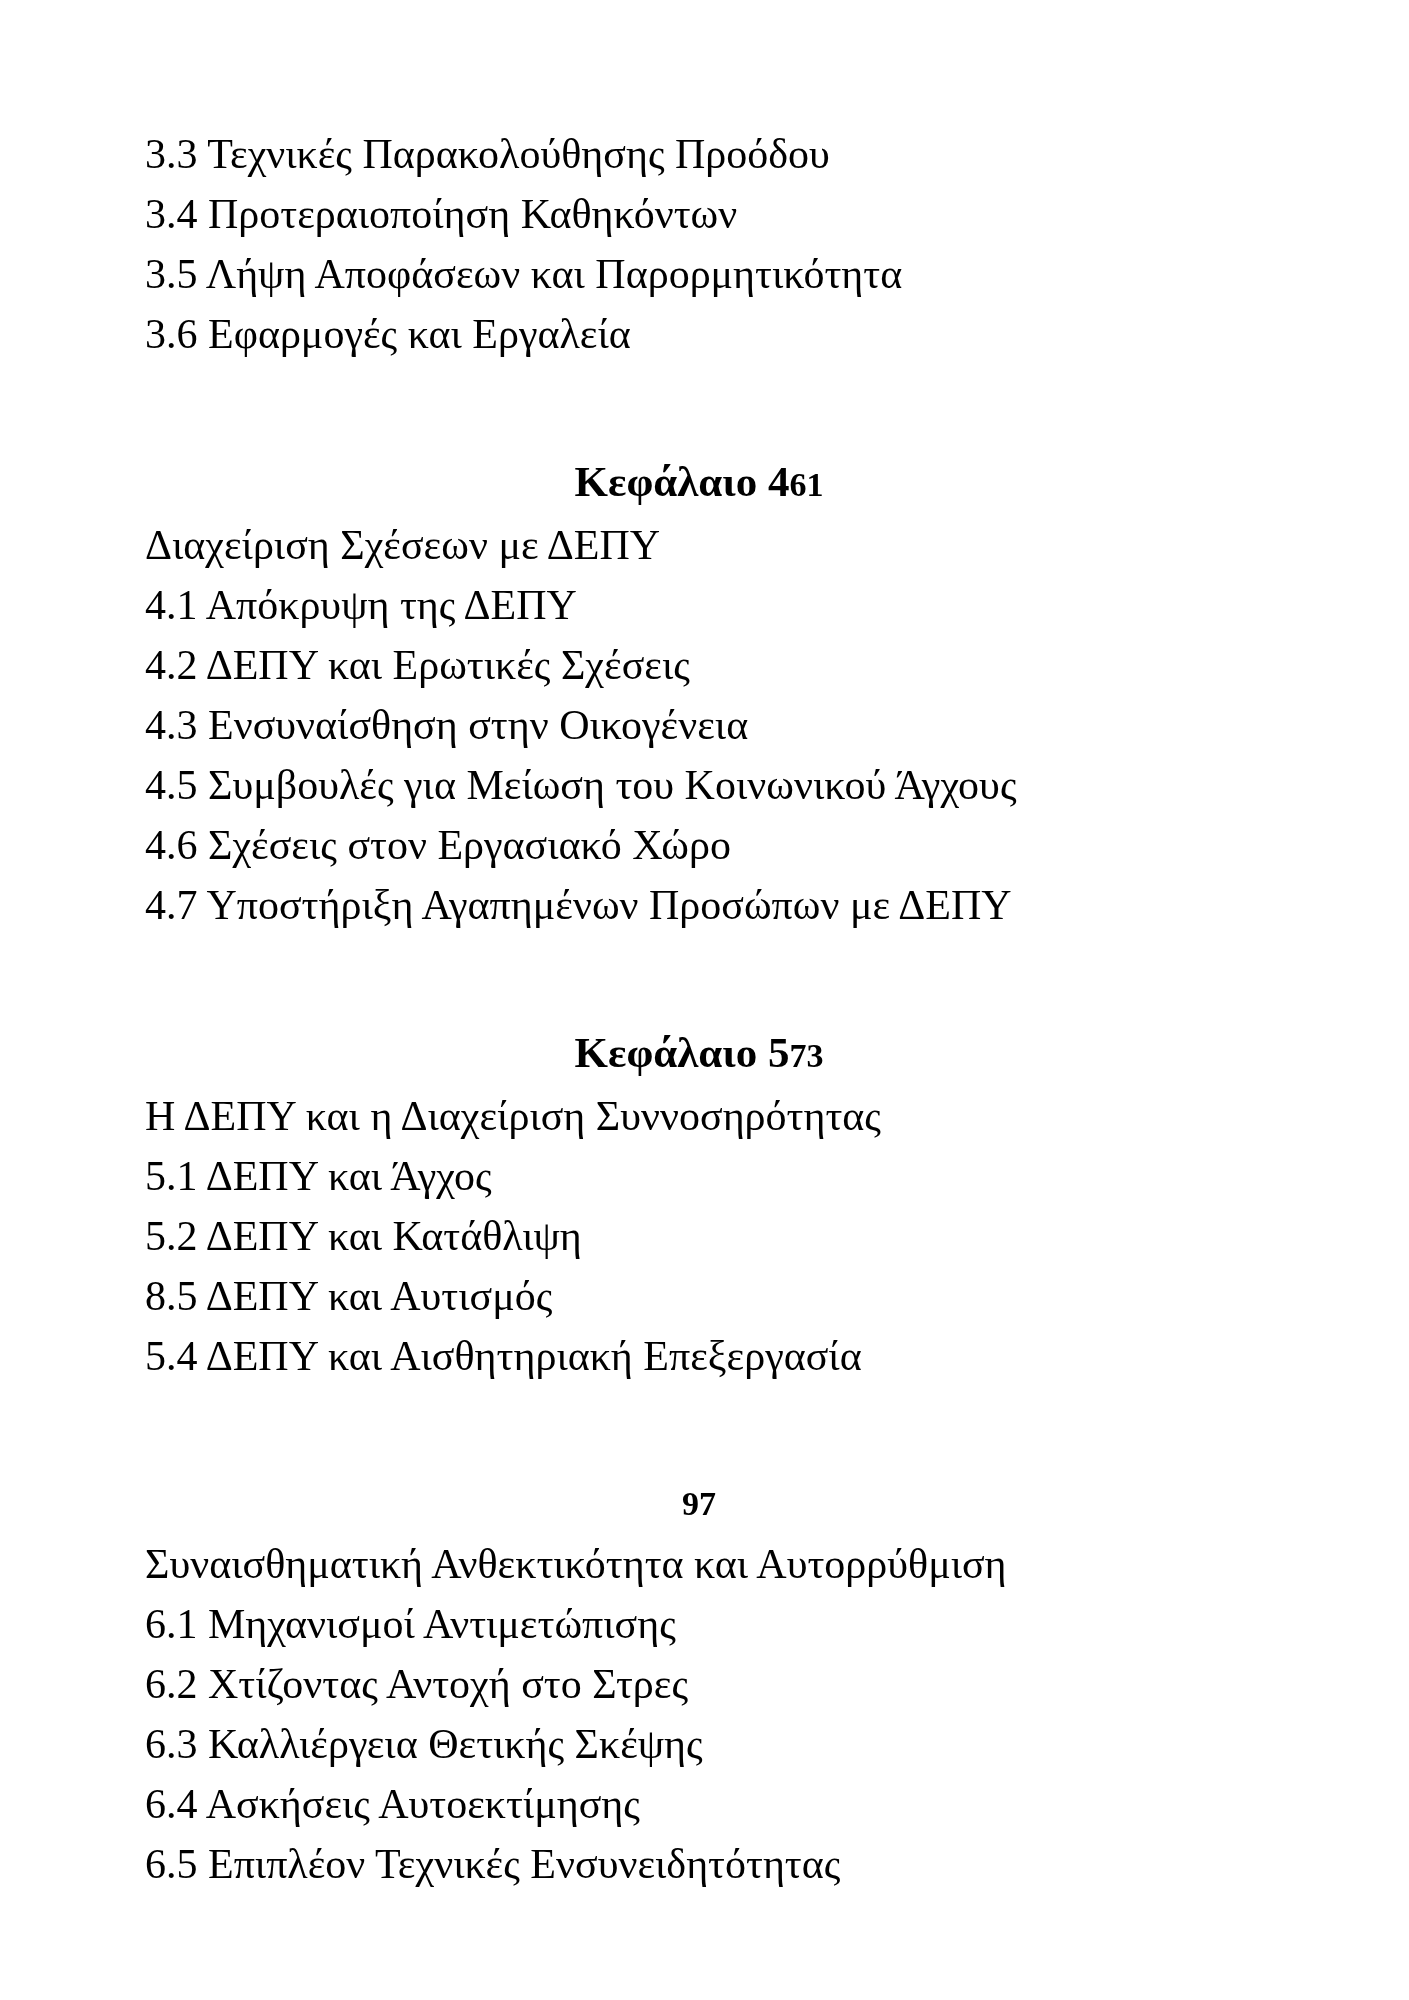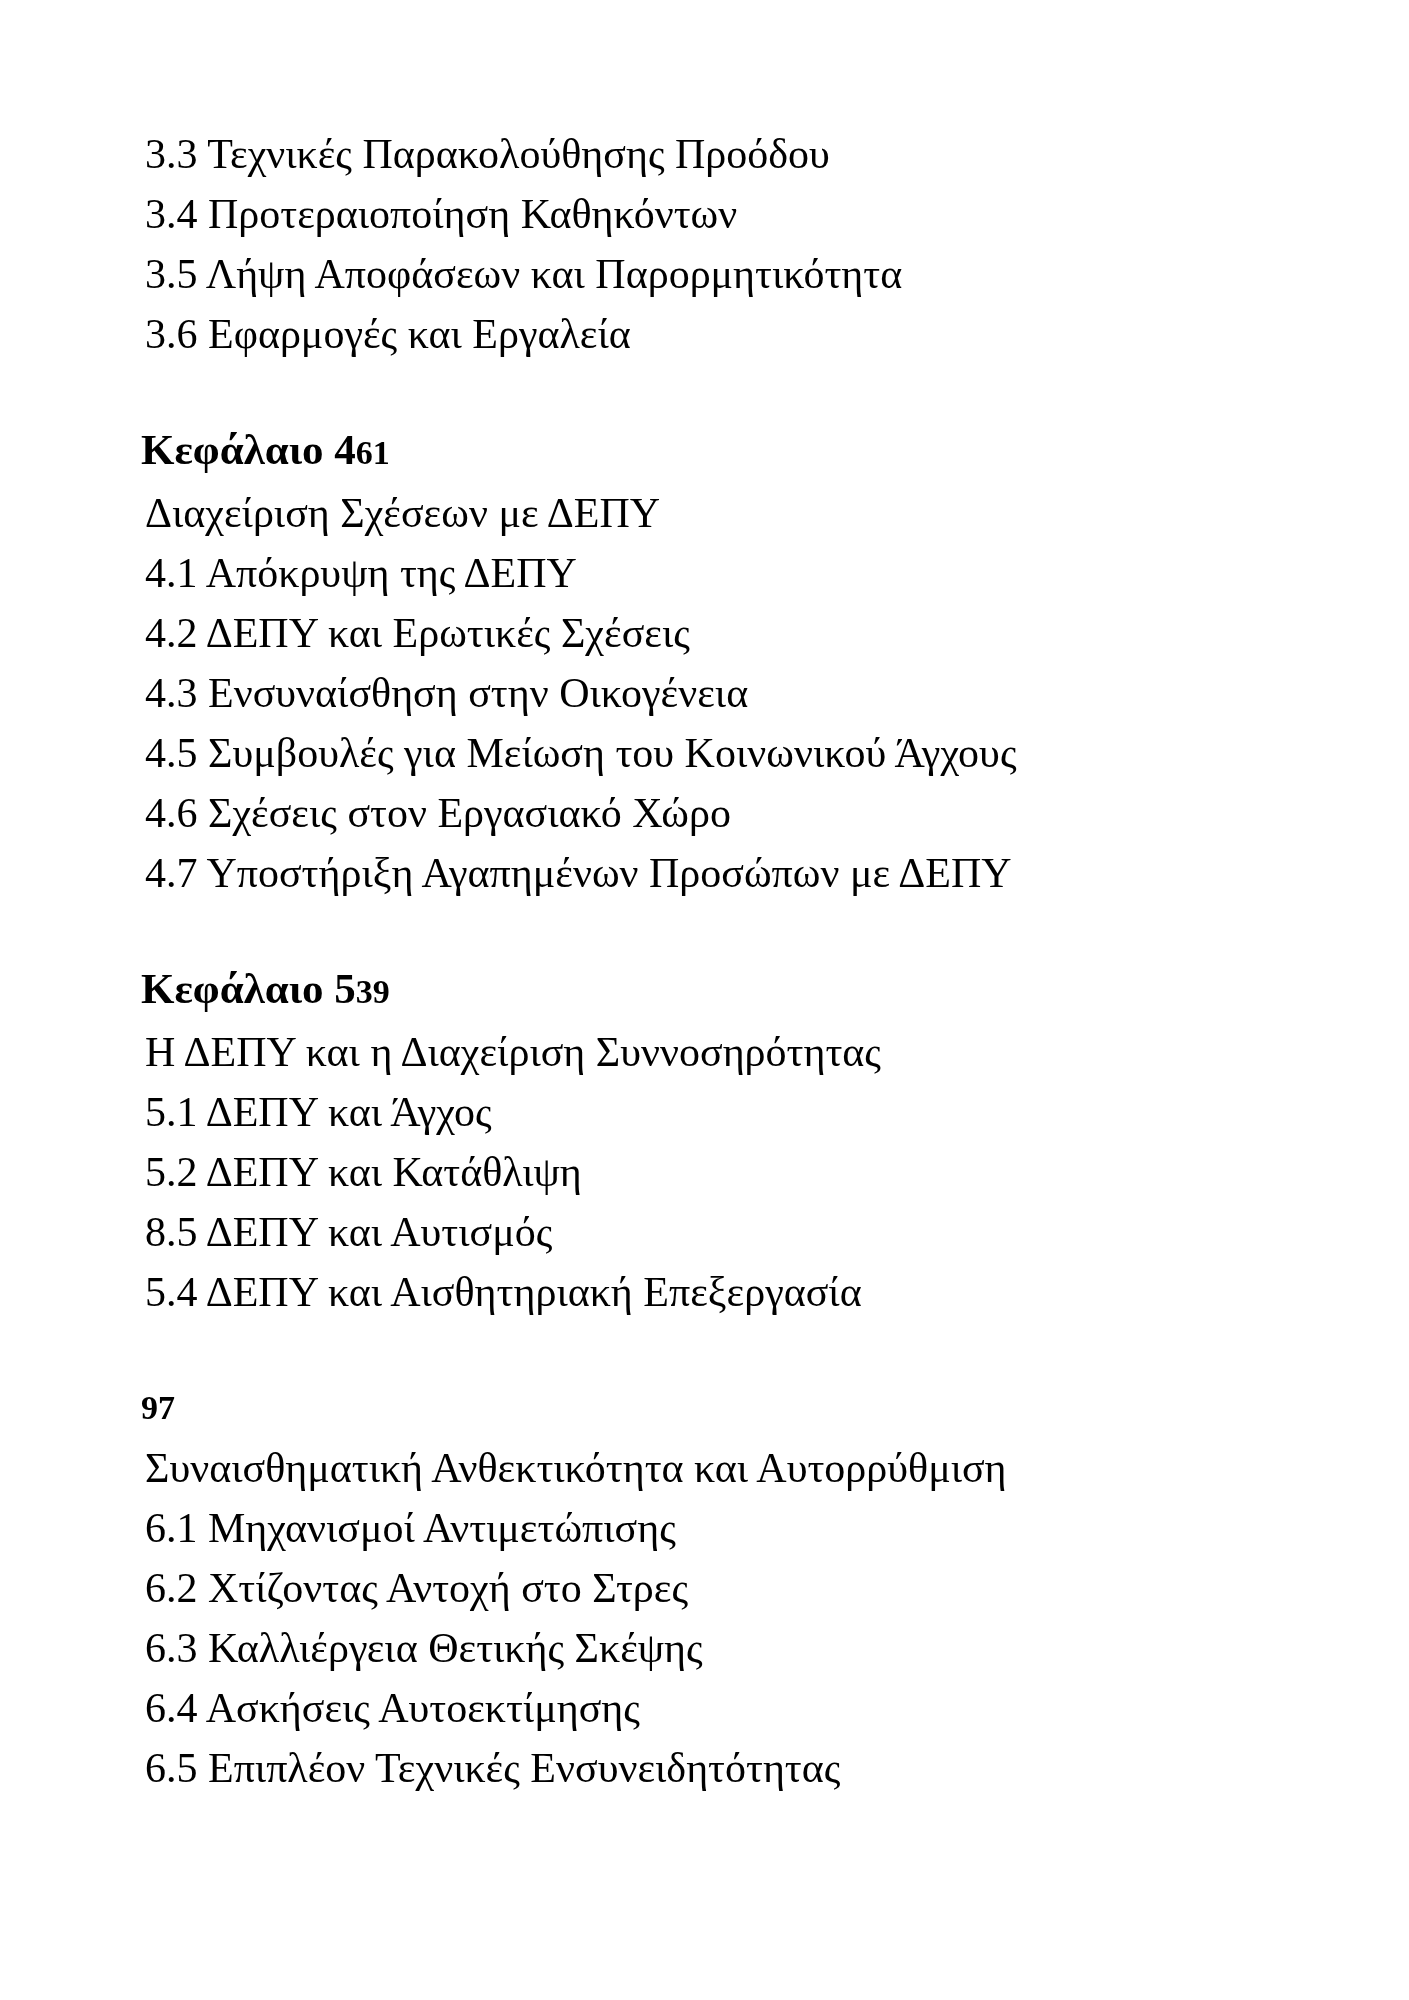--- a/index.html
+++ b/index.html
@@ -19,23 +19,23 @@
     width: 1409px;
     height: 1822px;
     padding: 124px 152px 0 141px;
     background: #ffffff;
   }
   .toc-section {
     margin: 0;
   }
   .chapter-row {
     display: flex;
-    justify-content: flex-start;
+    justify-content: center;
     align-items: baseline;
-    margin-top: 56px;
+    margin-top: 88px;
     line-height: 60px;
   }
   .chapter-title {
     margin: 0;
     font-size: 43px;
     font-weight: bold;
     line-height: 60px;
   }
   .chapter-page {
     font-size: 34px;
@@ -98,21 +98,21 @@
 
   <li class="entry">4.6 Σχέσεις στον Εργασιακό Χώρο</li>
 
   <li class="entry">4.7 Υποστήριξη Αγαπημένων Προσώπων με ΔΕΠΥ</li>
 </ul>
   </section>
 
   <section class="toc-section">
     <div class="chapter-row">
       <h2 class="chapter-title">Κεφάλαιο 5</h2>
-      <span class="chapter-page">39</span>
+      <span class="chapter-page">73</span>
     </div>
     <p class="chapter-subtitle">Η ΔΕΠΥ και η Διαχείριση Συννοσηρότητας</p>
     <ul class="entries">
   <li class="entry">5.1 ΔΕΠΥ και Άγχος</li>
 
   <li class="entry">5.2 ΔΕΠΥ και Κατάθλιψη</li>
 
   <li class="entry">8.5 ΔΕΠΥ και Αυτισμός</li>
 
   <li class="entry">5.4 ΔΕΠΥ και Αισθητηριακή Επεξεργασία</li>

